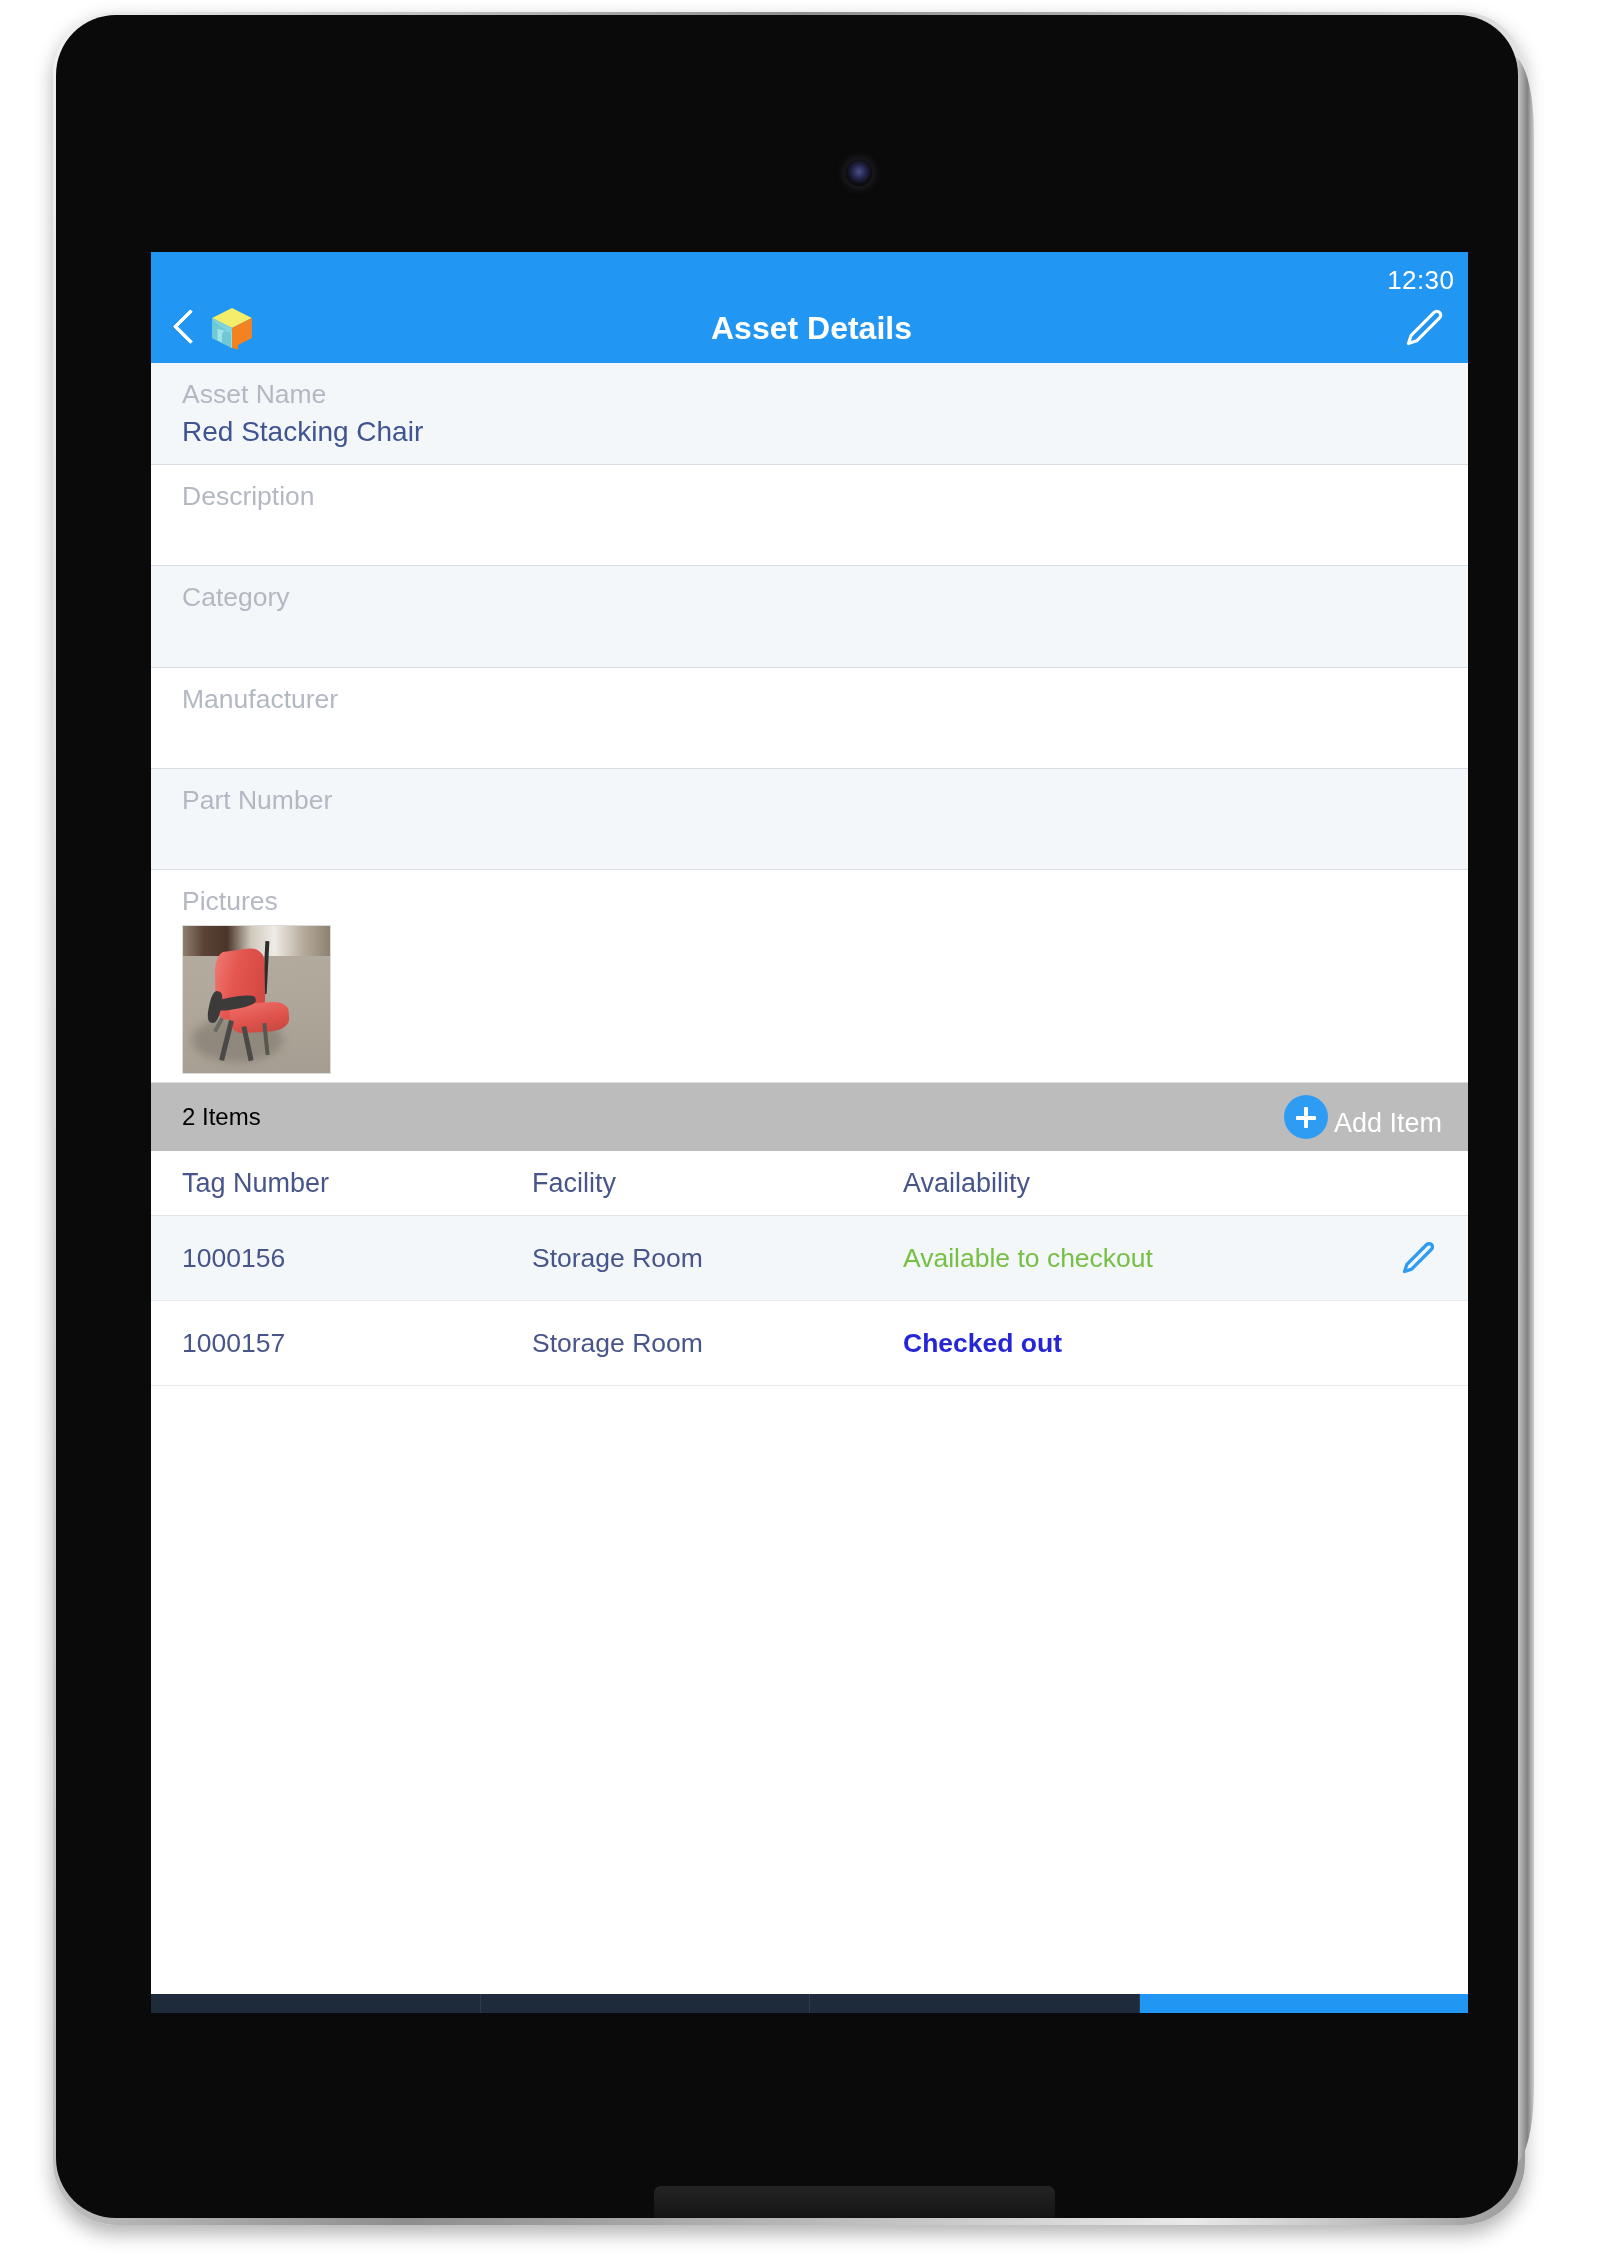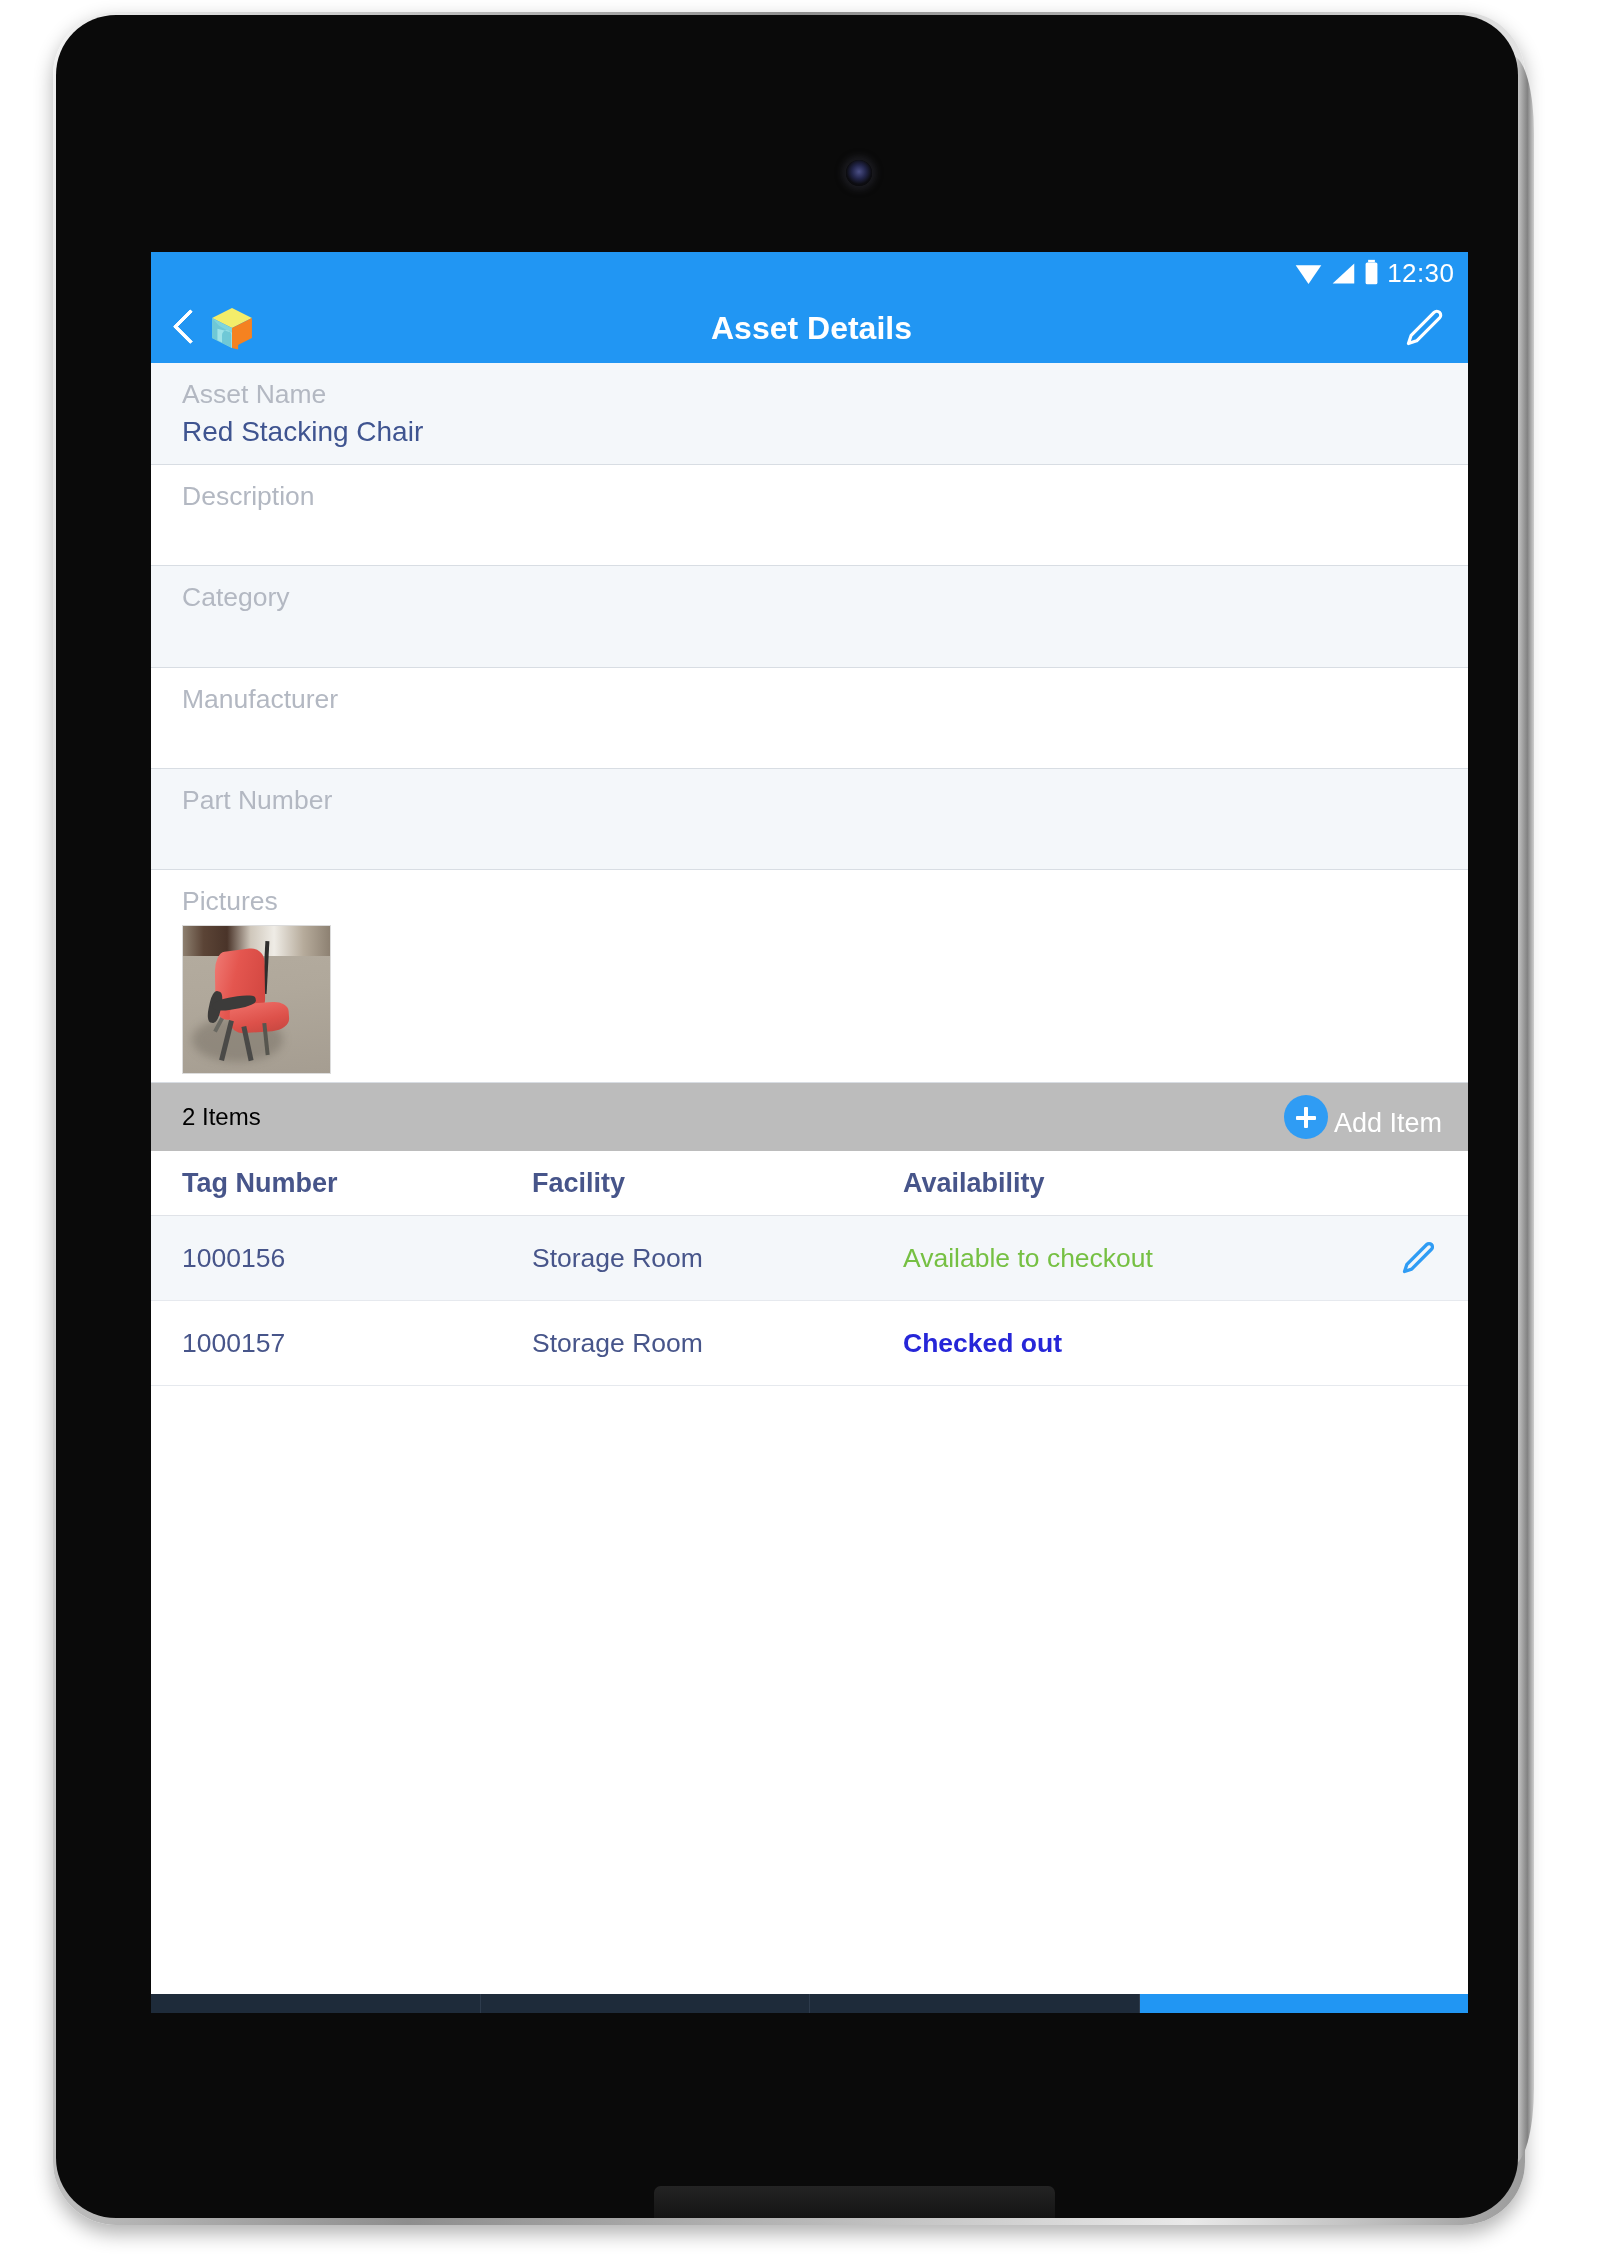--- a/index.html
+++ b/index.html
@@ -53,22 +53,22 @@
     left: 151px; top: 252px;
     width: 1317px; height: 1761px;
     background: #ffffff;
     overflow: hidden;
     font-size: 0;
   }
 
   
   .statusbar {
     height: 41px; background: #2196f3;
-    display: flex; align-items: center; justify-content: flex-end;
-    padding-right: 13.7px; gap: 7px;
+    display: flex; align-items: flex-end; justify-content: flex-end;
+    padding-right: 13.7px; gap: 7px; flex-direction: column;
   }
   .sb-icon { display:block; }
   .sb-time {
     font-size: 26px; color:#ffffff; line-height:1;
     font-family:"Liberation Sans", sans-serif; letter-spacing:0.4px;
   }
 
   
   .navbar {
     height: 70px; background:#2196f3;
@@ -167,21 +167,21 @@
   .add-circle::before,.add-circle::after{
     content:"";position:absolute;background:#fff;border-radius:0.9px;
   }
   .add-circle::before{left:12px;top:20.5px;width:20.5px;height:4.3px;}
   .add-circle::after{left:20px;top:12px;width:4.3px;height:20.5px;}
   .add-label{font-size:27px;color:#ffffff;font-family:"Liberation Sans", sans-serif;}
 
   
   .thead {
     height: 65px; background:#ffffff; display:flex; align-items:center;
-    border-bottom: 1.7px solid #e0e3e8; padding: 0 31px; font-weight: bold;
+    border-bottom: 1.7px solid #e0e3e8; padding: 0 31px;
   }
   .th {
     font-size: 27px; color:#47558a; font-family:"Liberation Sans", sans-serif;
   }
   .col-tag { width: 350px; flex:0 0 350px; }
   .col-fac { width: 371px; flex:0 0 371px; }
   .col-avl { flex:1 1 auto; }
   .col-act { width: 82px; flex:0 0 82px; text-align:right; }
 
   .trow {

